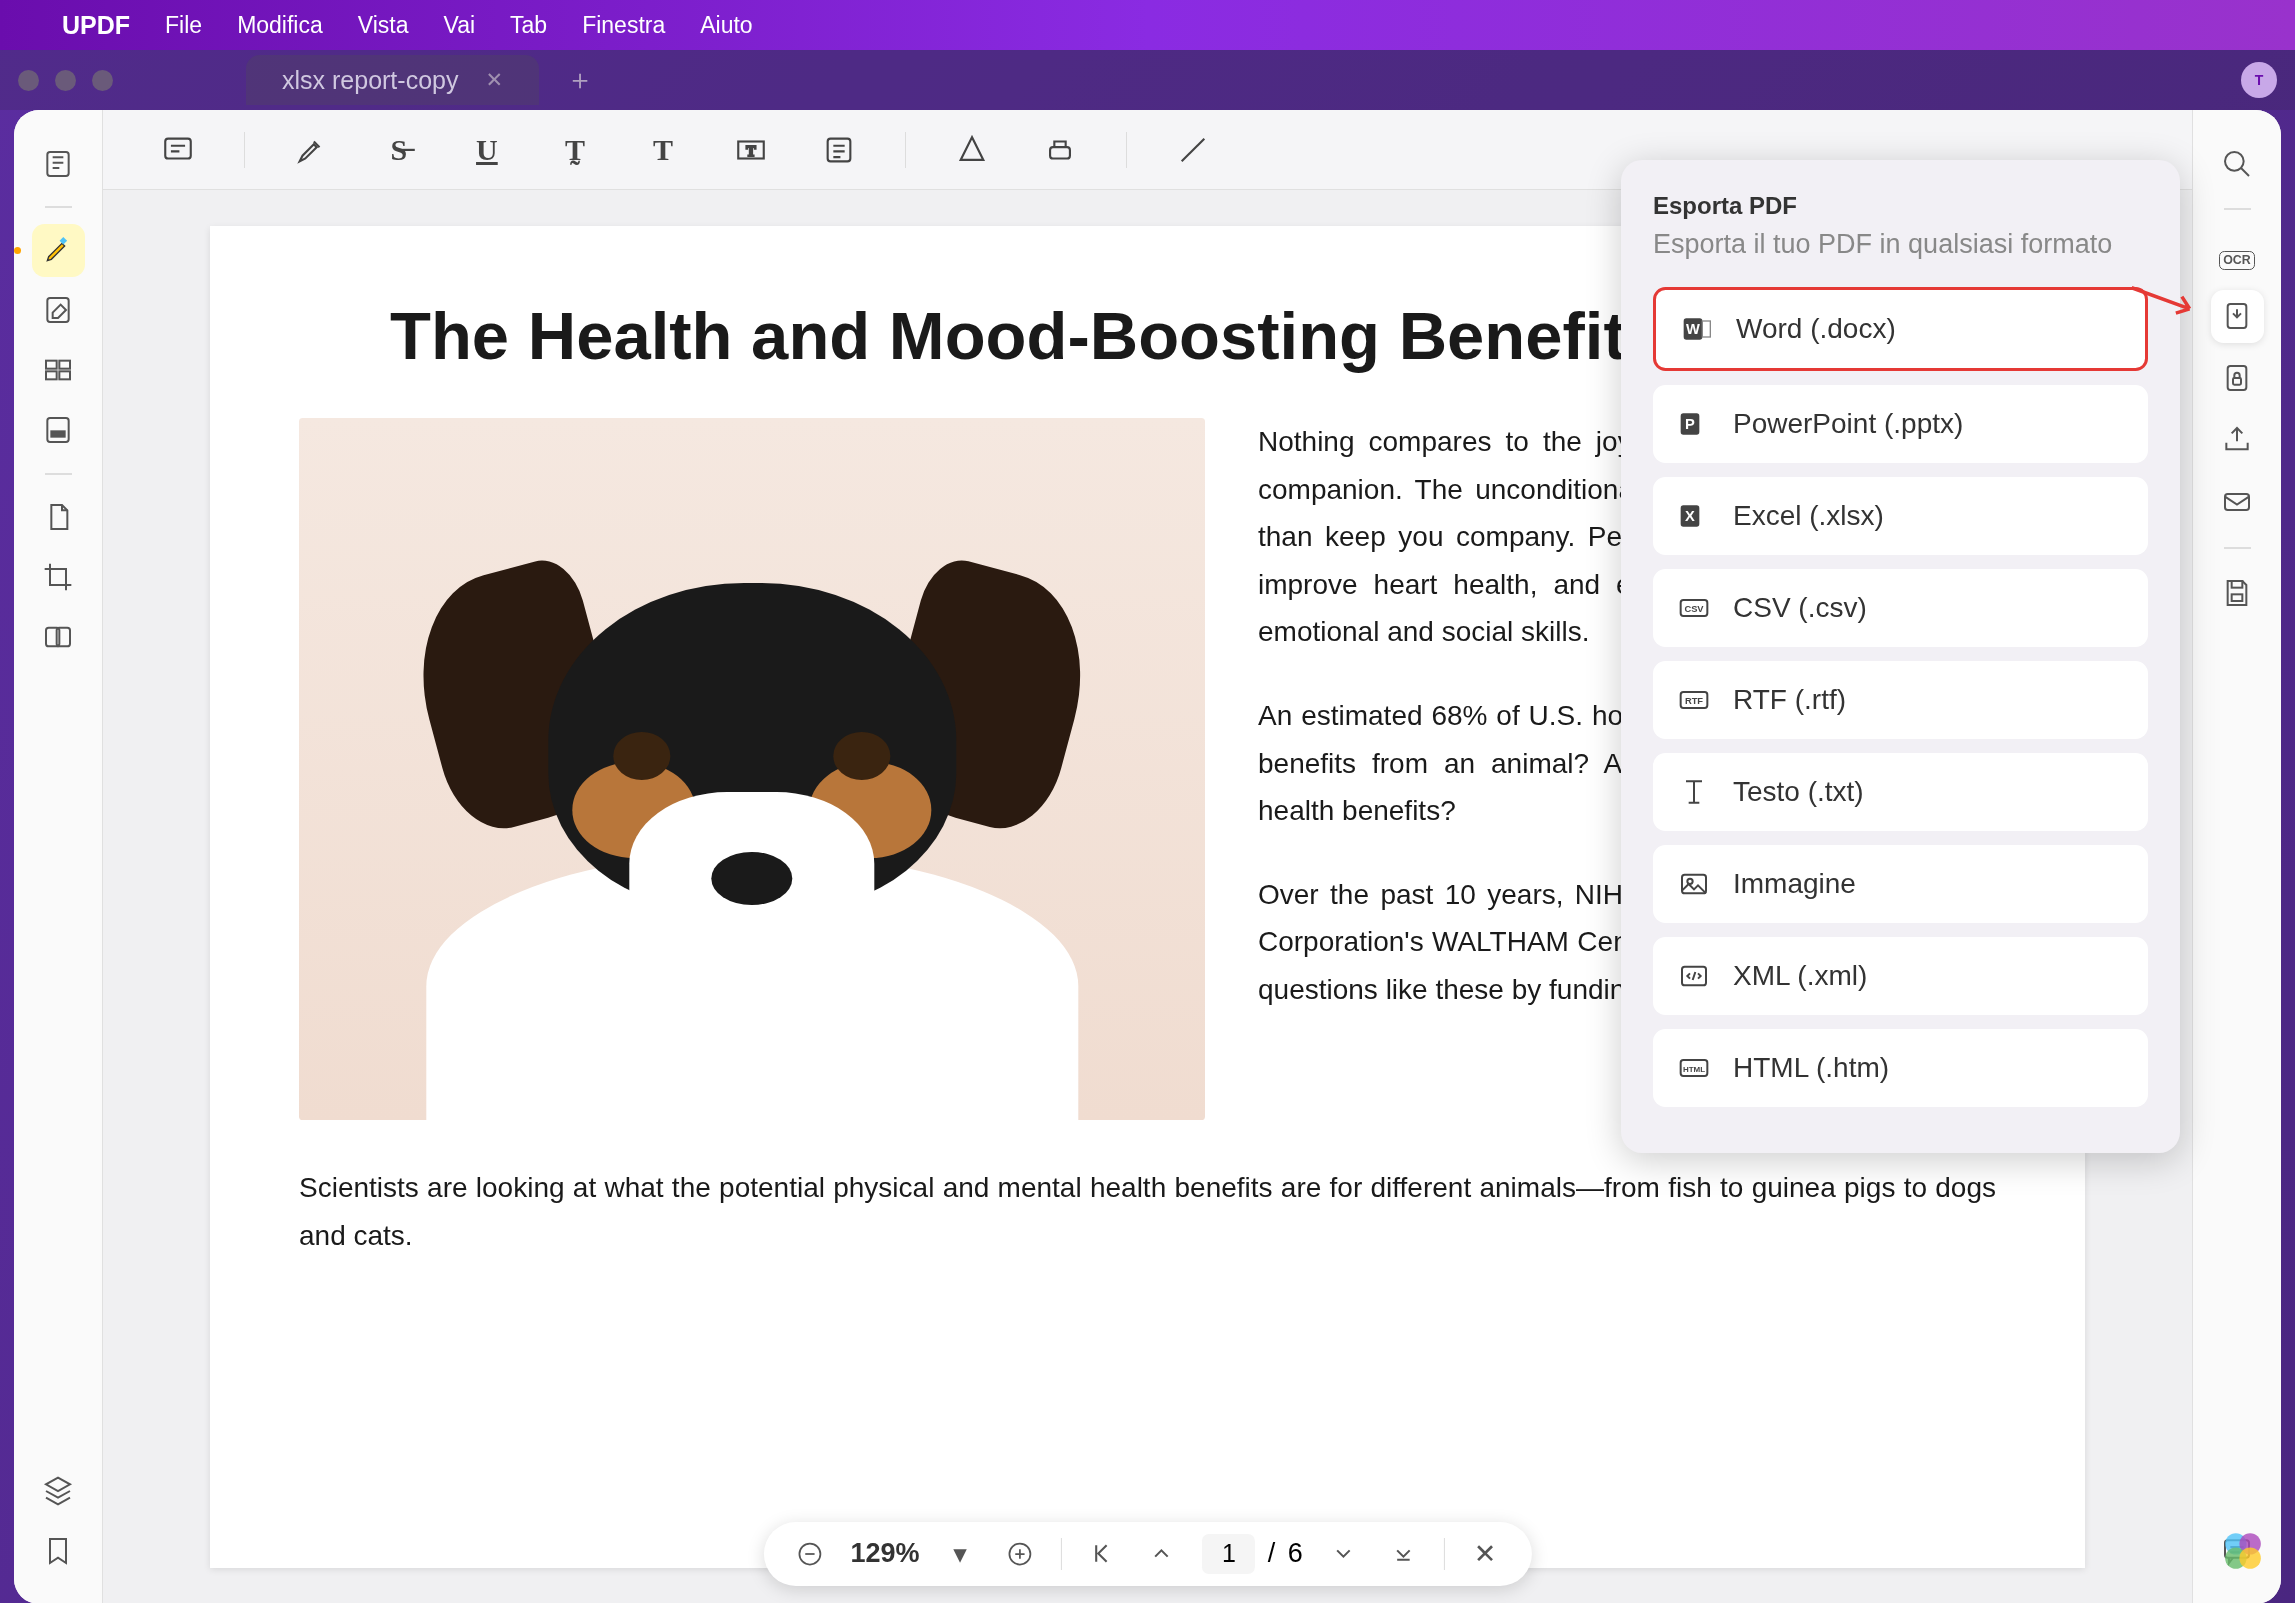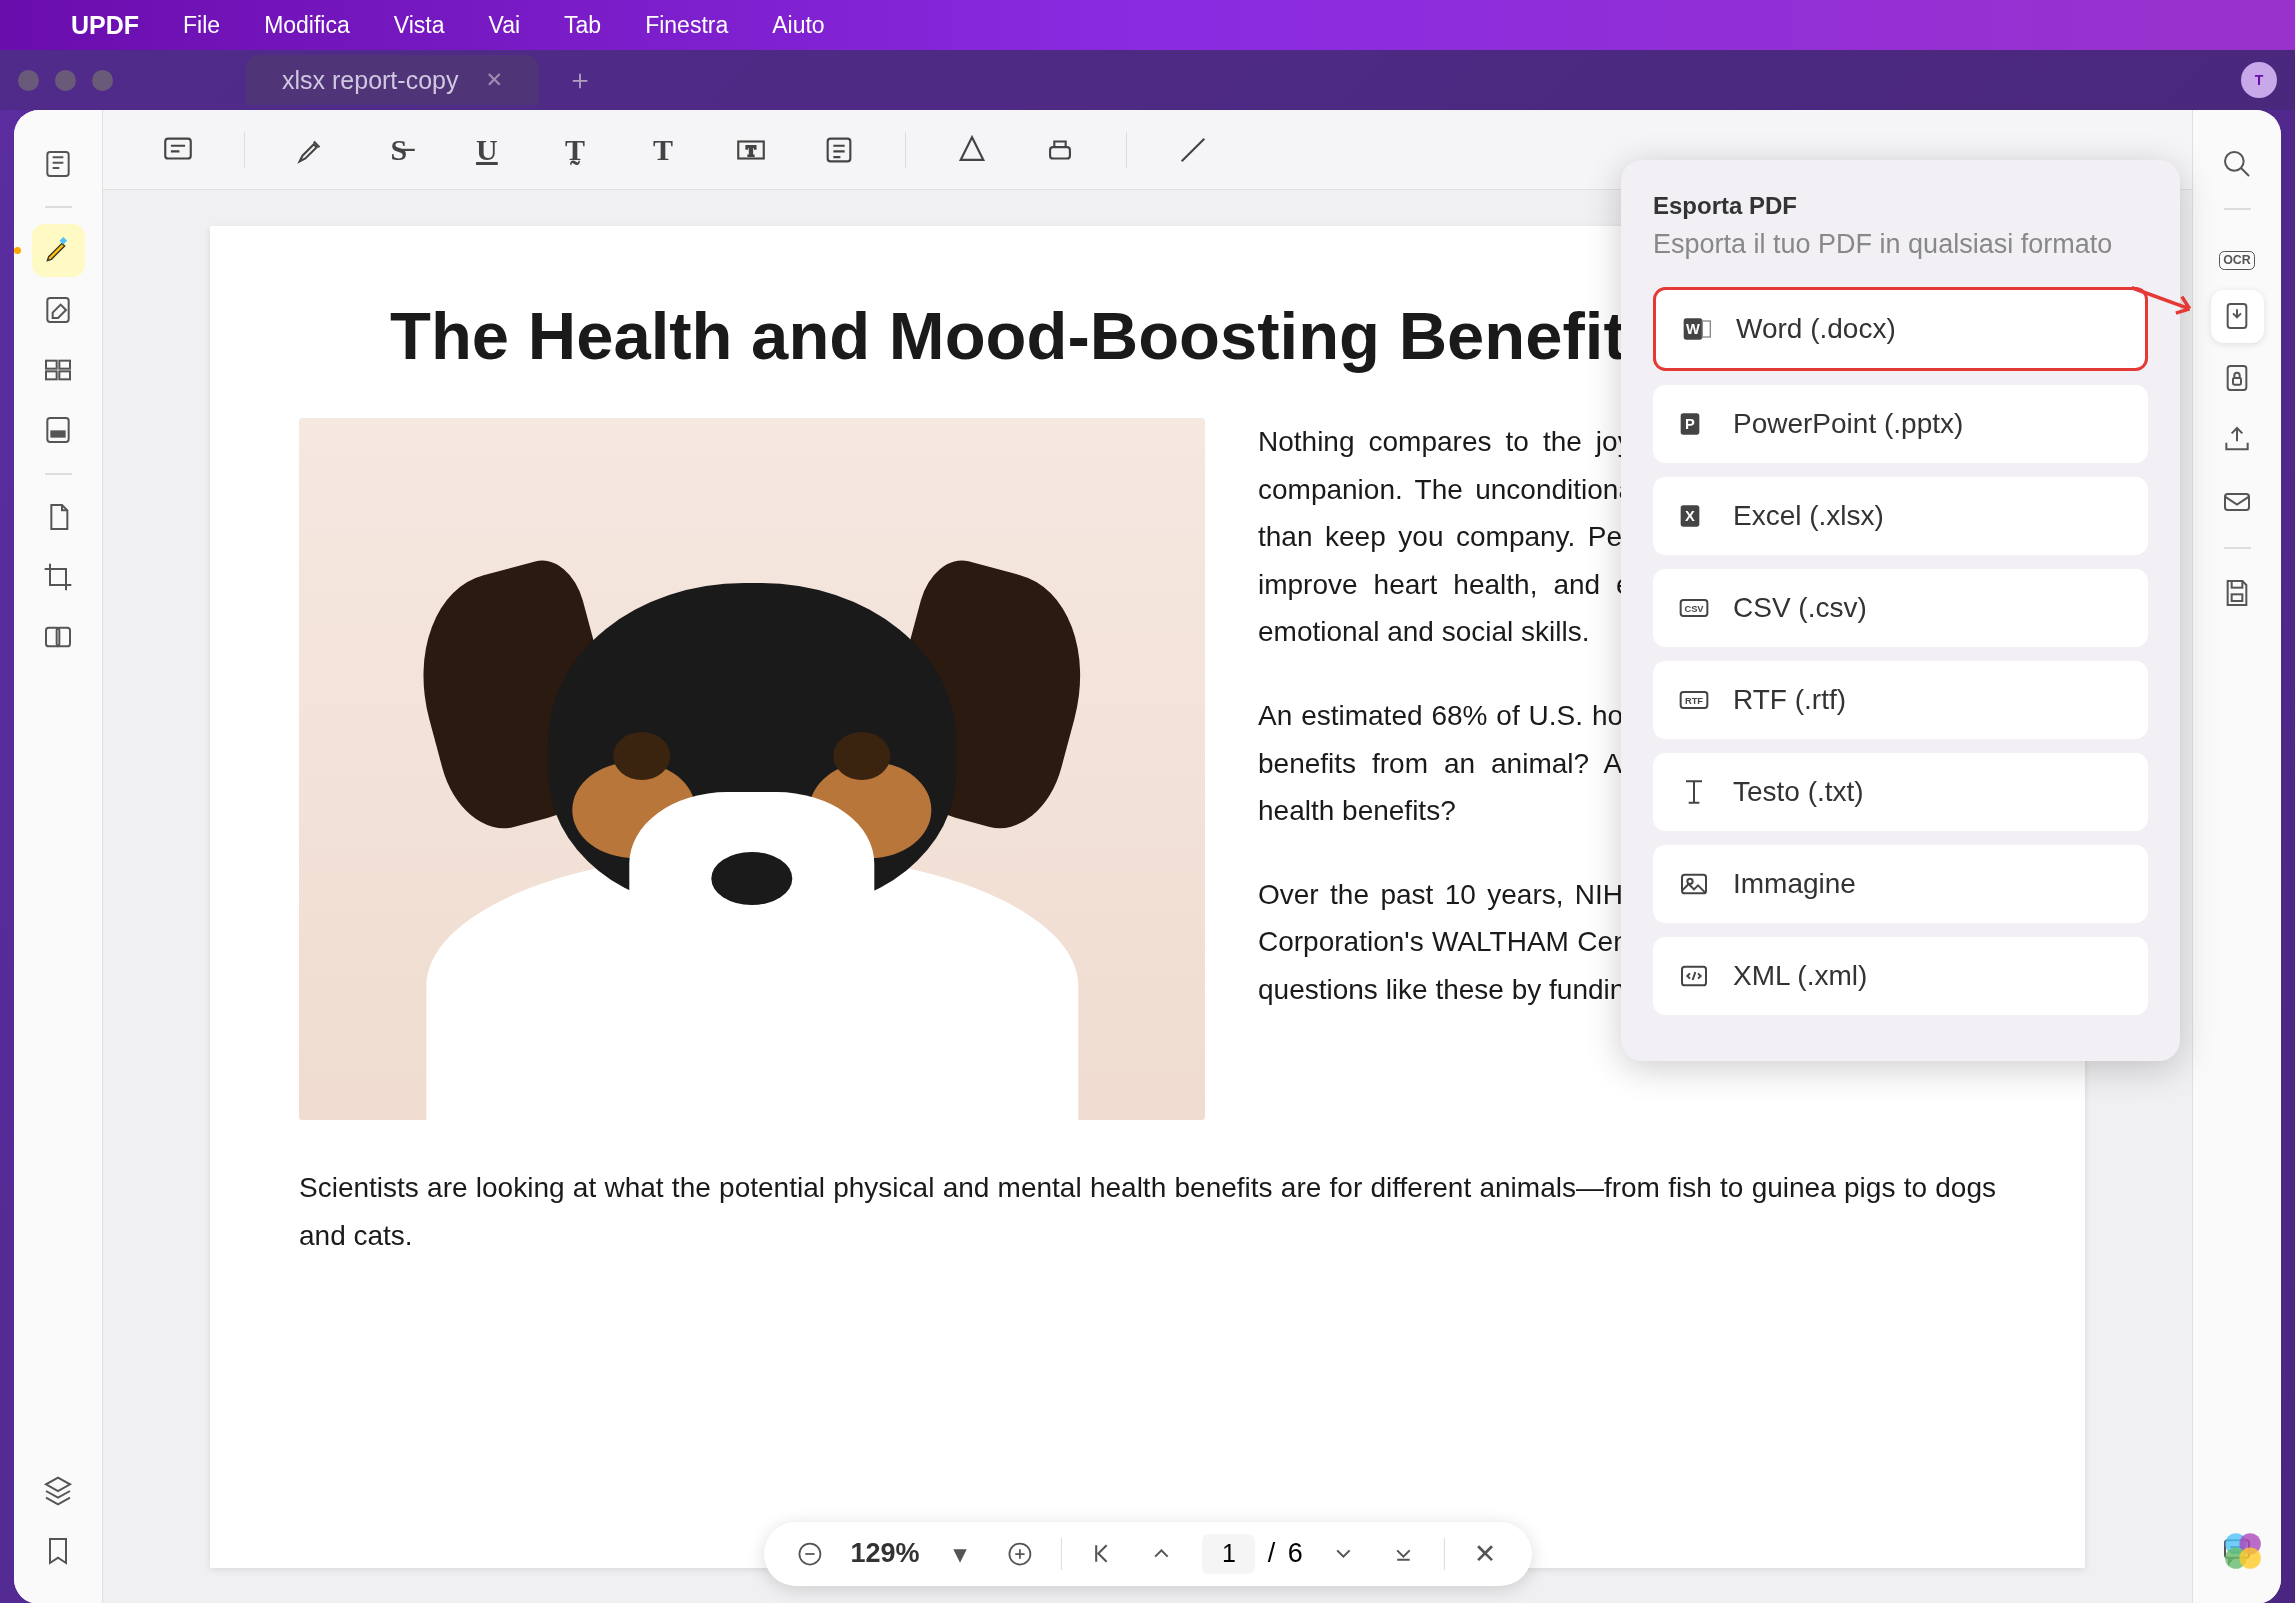--- a/index.html
+++ b/index.html
@@ -9,21 +9,21 @@
       width: 2295px;
       height: 1604px;
       overflow: hidden;
     }
     .menubar {
       height: 50px;
       background: linear-gradient(90deg, #6a0dad 0%, #8a2be2 50%, #9932cc 100%);
       display: flex;
       align-items: center;
       padding: 0 27px;
-      gap: 44px;
+      gap: 35px;
       color: white;
       font-size: 23px;
     }
     .apple-logo { font-size: 27px; }
     .app-name { font-weight: 700; font-size: 25px; }
     .menu-item { cursor: pointer; }
     .window-chrome {
       height: 60px;
       display: flex;
       align-items: center;
@@ -589,20 +589,29 @@
   </div>
   <div class="export-option">
     <div class="export-icon">
         <svg width="32" height="32" viewBox="0 0 24 24" fill="none" stroke="#444" stroke-width="1.5">
           <rect x="3" y="5" width="18" height="14" rx="2"></rect>
           <path d="M9 10l-2 2 2 2M15 10l2 2-2 2M13 9l-2 6"></path>
         </svg>
       </div>
     <span>XML (.xml)</span>
   </div>
+  <div class="export-option">
+    <div class="export-icon">
+        <svg width="32" height="32" viewBox="0 0 24 24" style="font-size:28px">
+          <rect x="2" y="6" width="20" height="12" rx="2" fill="none" stroke="#444" stroke-width="1.5"></rect>
+          <text x="12" y="15" text-anchor="middle" fill="#444" font-size="6" font-weight="700">HTML</text>
+        </svg>
+      </div>
+    <span>HTML (.htm)</span>
+  </div>
 </div>
 
 <div class="red-arrow">
   <svg width="80" height="44" viewBox="0 0 90 50">
       <path d="M85 25 L15 25 M15 25 L28 15 M15 25 L28 35" stroke="#e53935" stroke-width="4" fill="none"></path>
     </svg>
 </div>
 
 <div class="updf-logo">
   <svg width="50" height="50" viewBox="0 0 56 56">

